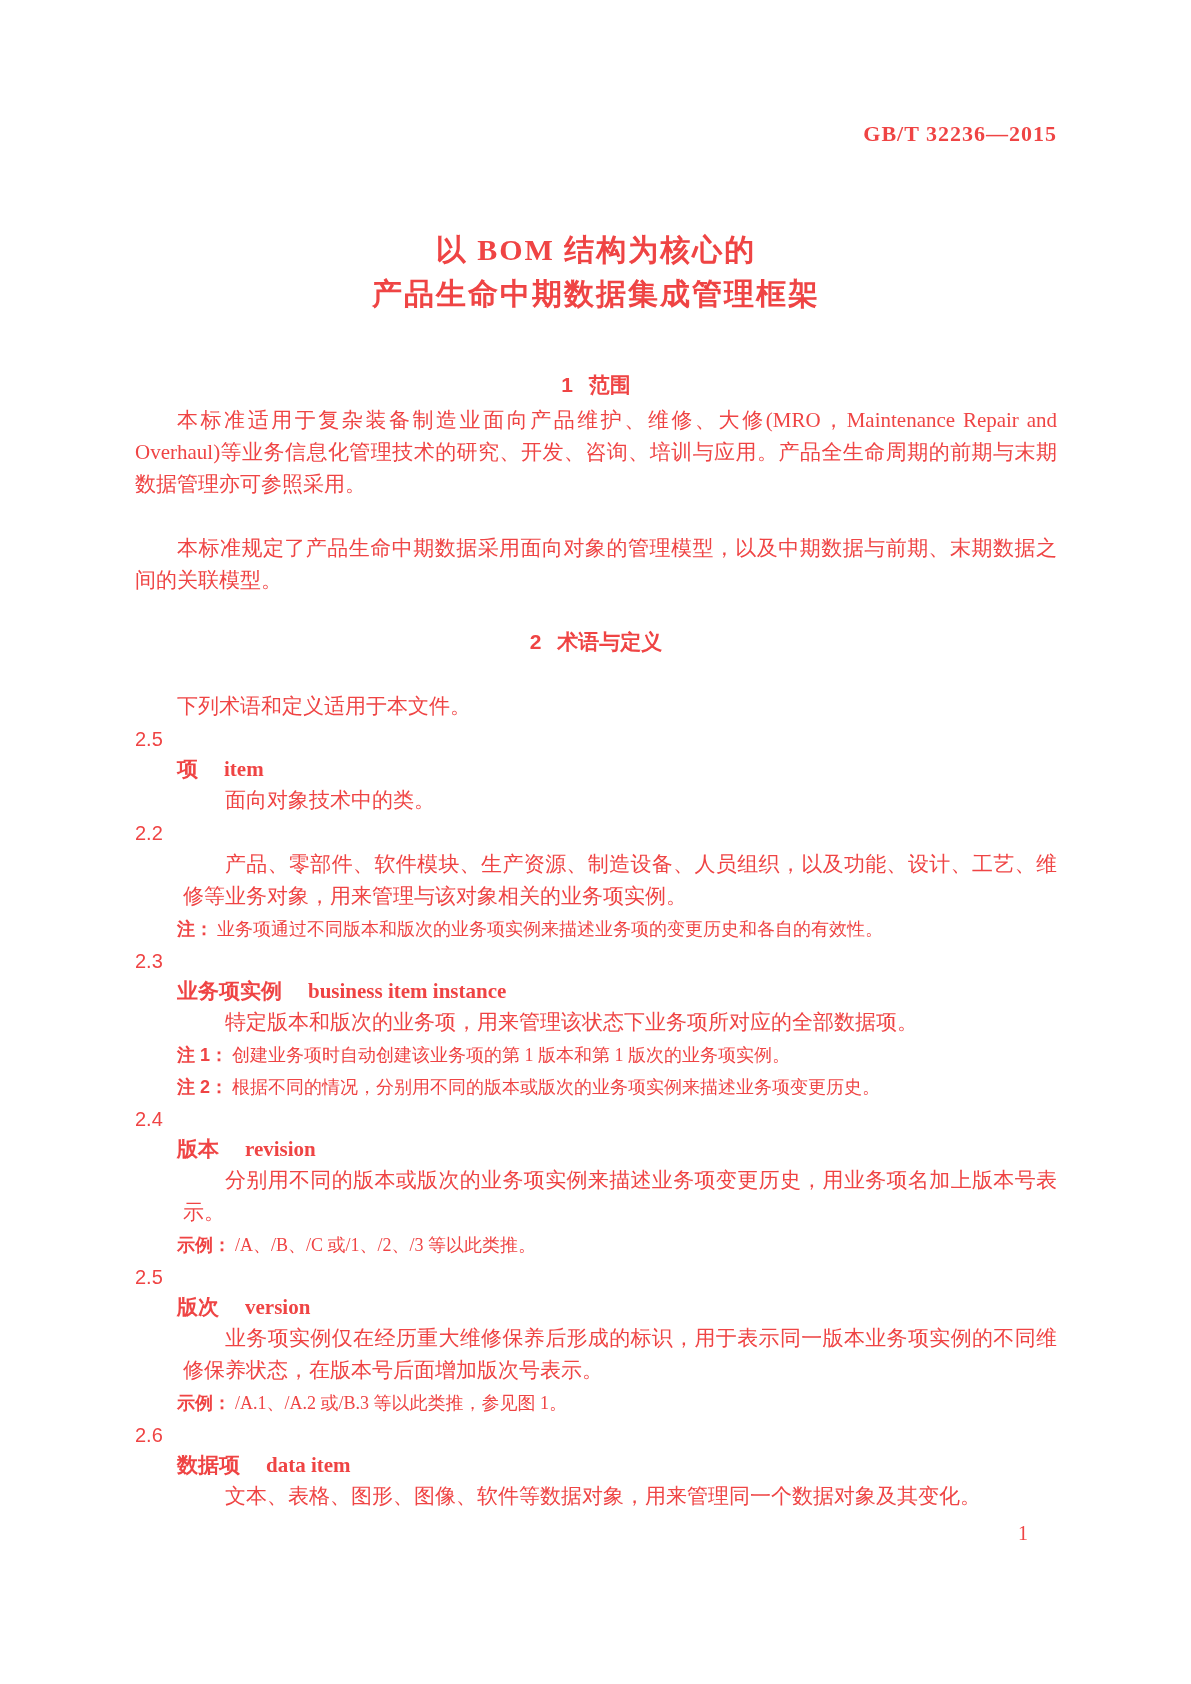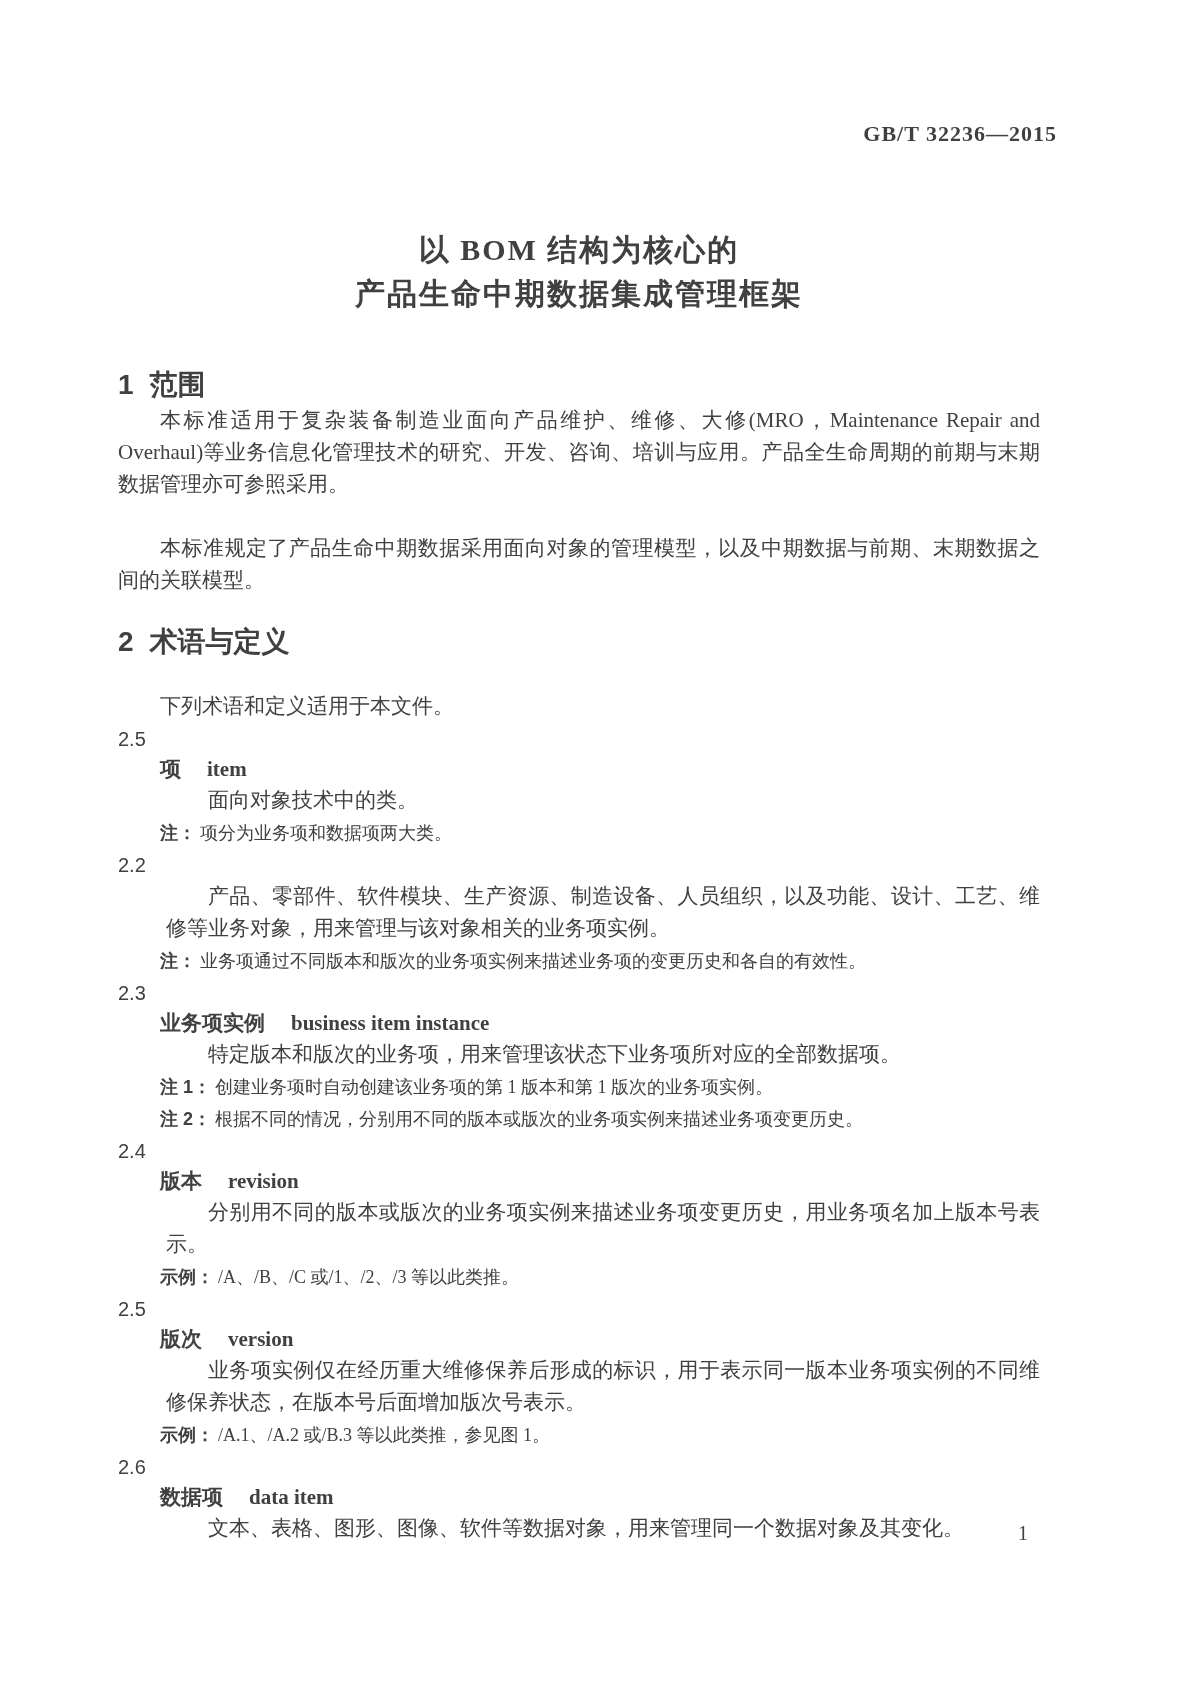--- a/index.html
+++ b/index.html
@@ -1,48 +1,48 @@
 <!DOCTYPE html>
 <html><head>
 <meta charset="utf-8">
 <style>
   * { margin:0; padding:0; box-sizing:border-box; }
   html,body { background:#e8e8e8; }
   .page {
     position:relative;
     width:1191px; height:1684px;
     background:#ffffff;
-    color:#404040;
+    color:#ef4444;
     font-family:"Liberation Serif","DejaVu Serif",serif;
     overflow:hidden;
   }
   .header-code {
     position:absolute; top:120px; right:134px;
     font-family:"Liberation Serif","DejaVu Serif",serif;
     font-weight:bold; font-size:22px; letter-spacing:1px;
     line-height:28px;
   }
   .content {
-    position:absolute; left:118px; top:0;
+    position:absolute; left:135px; top:0;
     width:922px;
     display:flow-root;
   }
   .doc-title-line1 {
     margin-top:228px;
     text-align:center;
     font-weight:bold; font-size:30px; line-height:44px; letter-spacing:2px;
   }
   .doc-title-line2 {
     text-align:center;
     font-weight:bold; font-size:30px; line-height:44px; letter-spacing:2px;
   }
   .section-heading {
     margin-top:54px;
     font-family:"Liberation Sans","DejaVu Sans",sans-serif;
-    font-weight:bold; font-size:28px; line-height:30px;
+    font-weight:bold; font-size:21px; line-height:30px;text-align:center;
   }
   .section-heading .sec-num { margin-right:16px; }
   .h2-heading { margin-top:31px; }
   .body-para {
     font-size:21px; line-height:32px;
     text-align:justify;
     text-indent:42px;
   }
   .p1 { margin-top:32px; }
   .p2 { margin-top:4px; }
@@ -108,23 +108,20 @@
     </div>
 
     <div class="terms-intro">下列术语和定义适用于本文件。</div>
 
     <div class="term">
       <div class="clause-number">2.5</div>
       <div class="term-heading">
         <span class="term-zh">项</span><span class="term-en">item</span>
       </div>
       <div class="term-def">面向对象技术中的类。</div>
-      <div class="note-line">
-        <span class="note-label">注：</span><span>项分为业务项和数据项两大类。</span>
-      </div>
     </div>
 
     <div class="term">
       <div class="clause-number">2.2</div>
       <div class="term-def">产品、零部件、软件模块、生产资源、制造设备、人员组织，以及功能、设计、工艺、维修等业务对象，用来管理与该对象相关的业务项实例。</div>
       <div class="note-line">
         <span class="note-label">注：</span><span>业务项通过不同版本和版次的业务项实例来描述业务项的变更历史和各自的有效性。</span>
       </div>
     </div>
 

